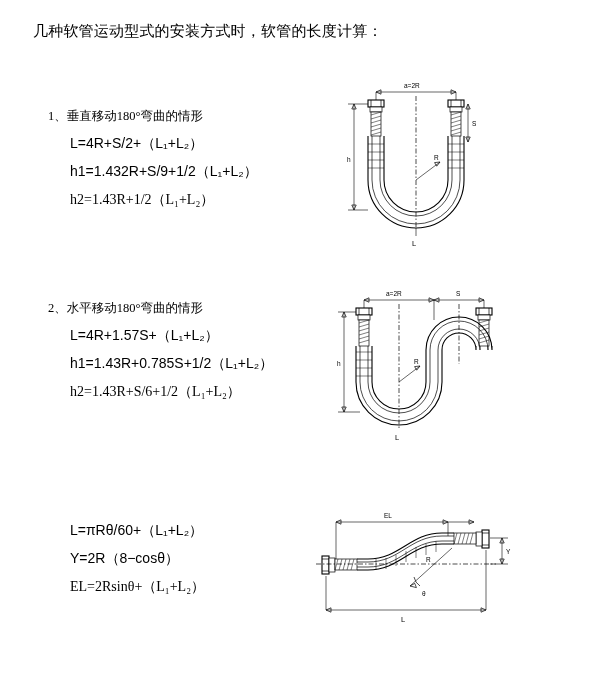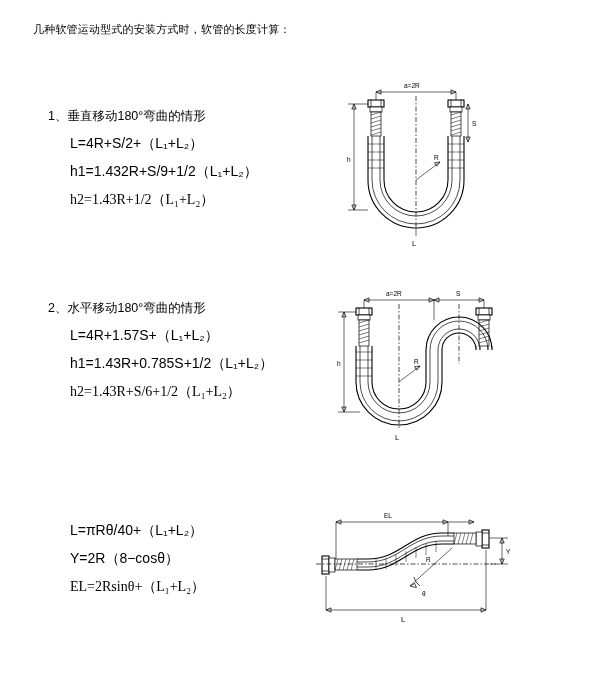--- a/index.html
+++ b/index.html
@@ -16,21 +16,21 @@
     overflow: hidden;
   }
   .page {
     position: absolute;
     inset: 0;
   }
   .heading {
     position: absolute;
     left: 33px;
     top: 22px;
-    font-size: 11px;
+    font-size: 15px;
     letter-spacing: 0.2px;
     white-space: nowrap;
   }
   .section {
     position: absolute;
     left: 0;
     width: 600px;
   }
   .sec1 { top: 108px; }
   .sec2 { top: 300px; }
@@ -38,20 +38,21 @@
 
   .text-col {
     position: absolute;
     left: 48px;
     width: 270px;
   }
   .sec-title {
     font-size: 12.5px;
     white-space: nowrap;
     margin-bottom: 10px;
+    font-family: Liberation Serif, serif;
   }
   .formula {
     font-size: 14px;
     white-space: nowrap;
     margin: 0 0 10px 22px;
   }
   .formula:last-child { margin-bottom: 0; font-family: Liberation Serif, serif; }
 
   .fig {
     position: absolute;
@@ -244,21 +245,21 @@
         <line class="dim" x1="22" y1="134" x2="44" y2="134"></line>
         <text class="lbl" x="21" y="88">h</text>
 
         <text class="lbl8" x="79" y="162">L</text>
       </svg>
     </div>
   </div>
 
   <div class="section sec3">
     <div class="text-col">
-      <div class="formula">L=πRθ/40+（L₁+L₂）</div>
+      <div class="formula">L=πRθ/60+（L₁+L₂）</div>
       <div class="formula">Y=2R（8−cosθ）</div>
       <div class="formula">EL=2Rsinθ+（L₁+L₂）</div>
     </div>
 
     <div class="fig fig3">
       <svg width="220" height="140" viewBox="0 0 220 140">
 
         <line class="dim" x1="40" y1="22" x2="152" y2="22"></line>
         <path class="ln thin" d="M40 22 l5 -2.2 l0 4.4 z" fill="#000"></path>
         <path class="ln thin" d="M152 22 l-5 -2.2 l0 4.4 z" fill="#000"></path>

